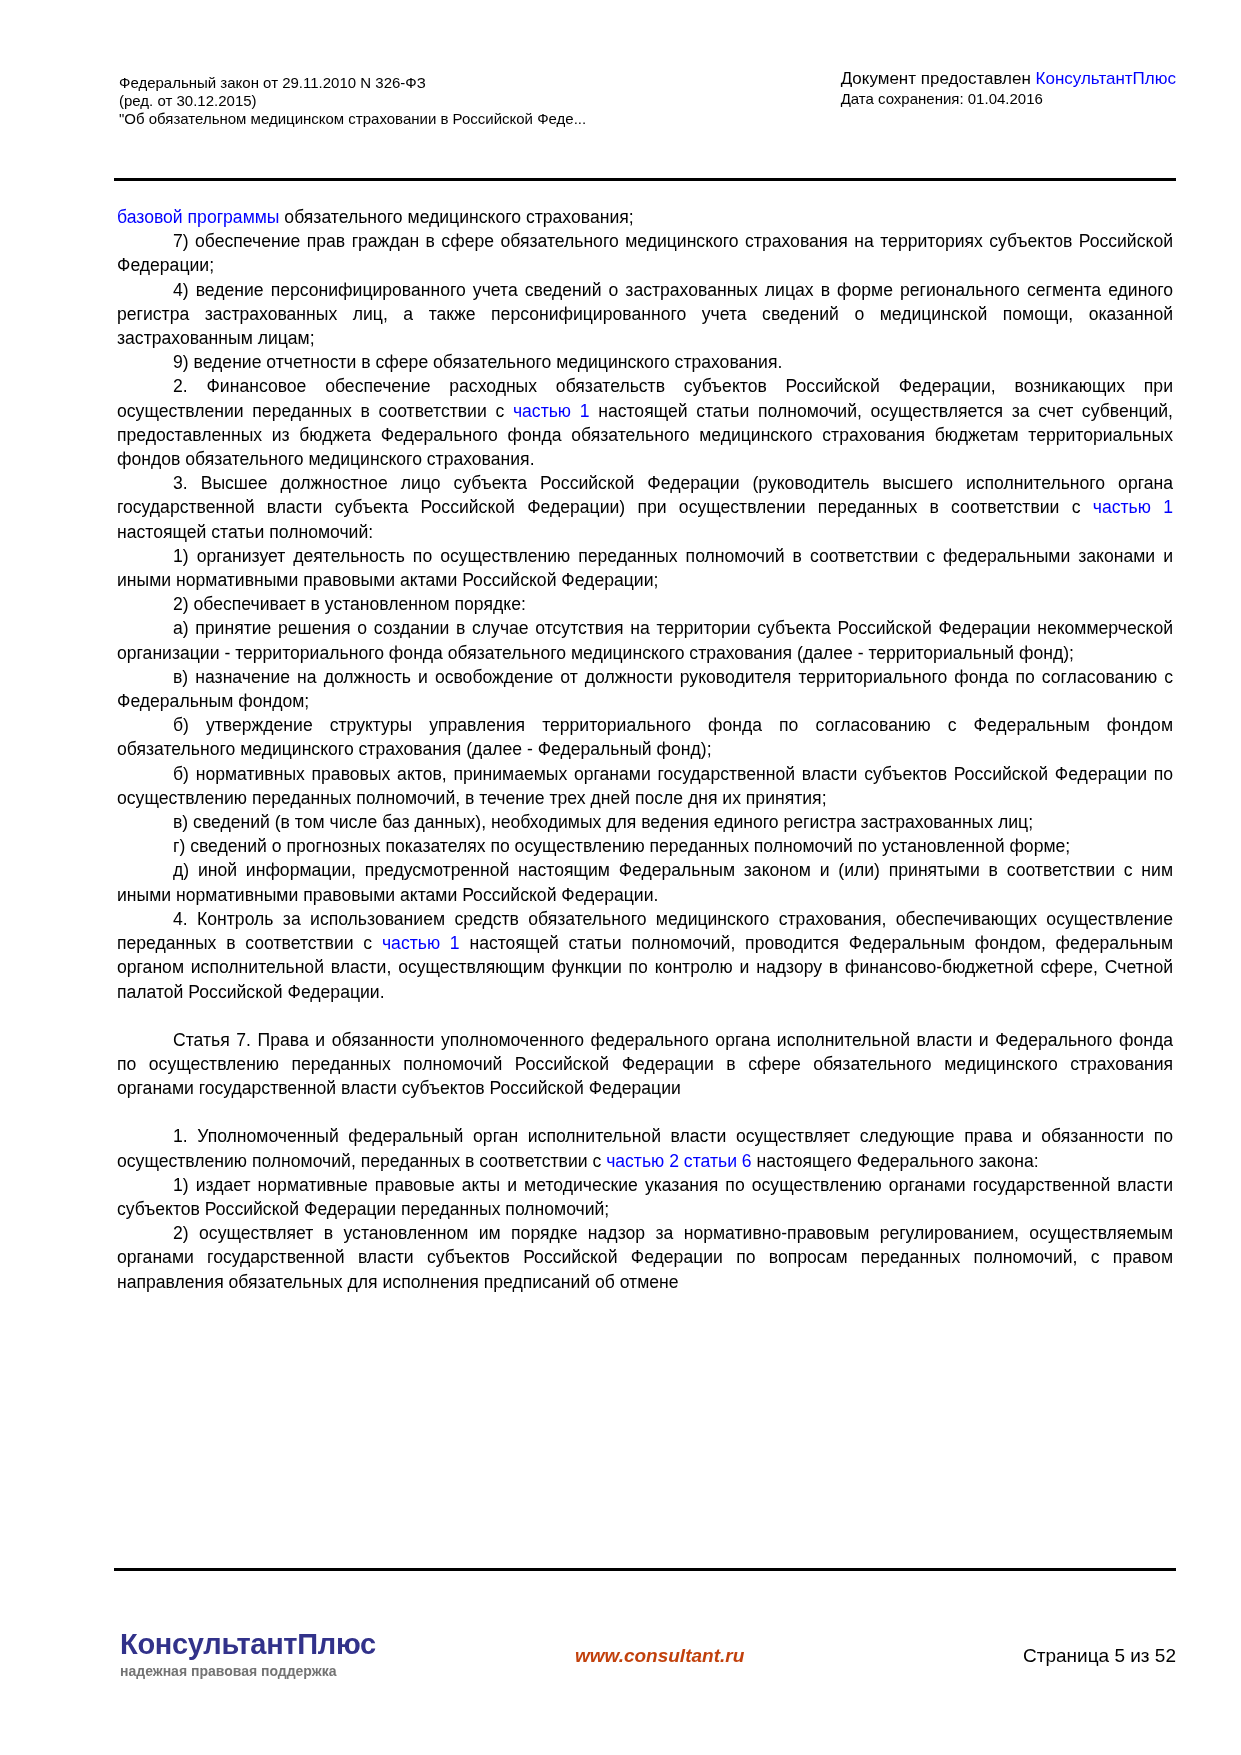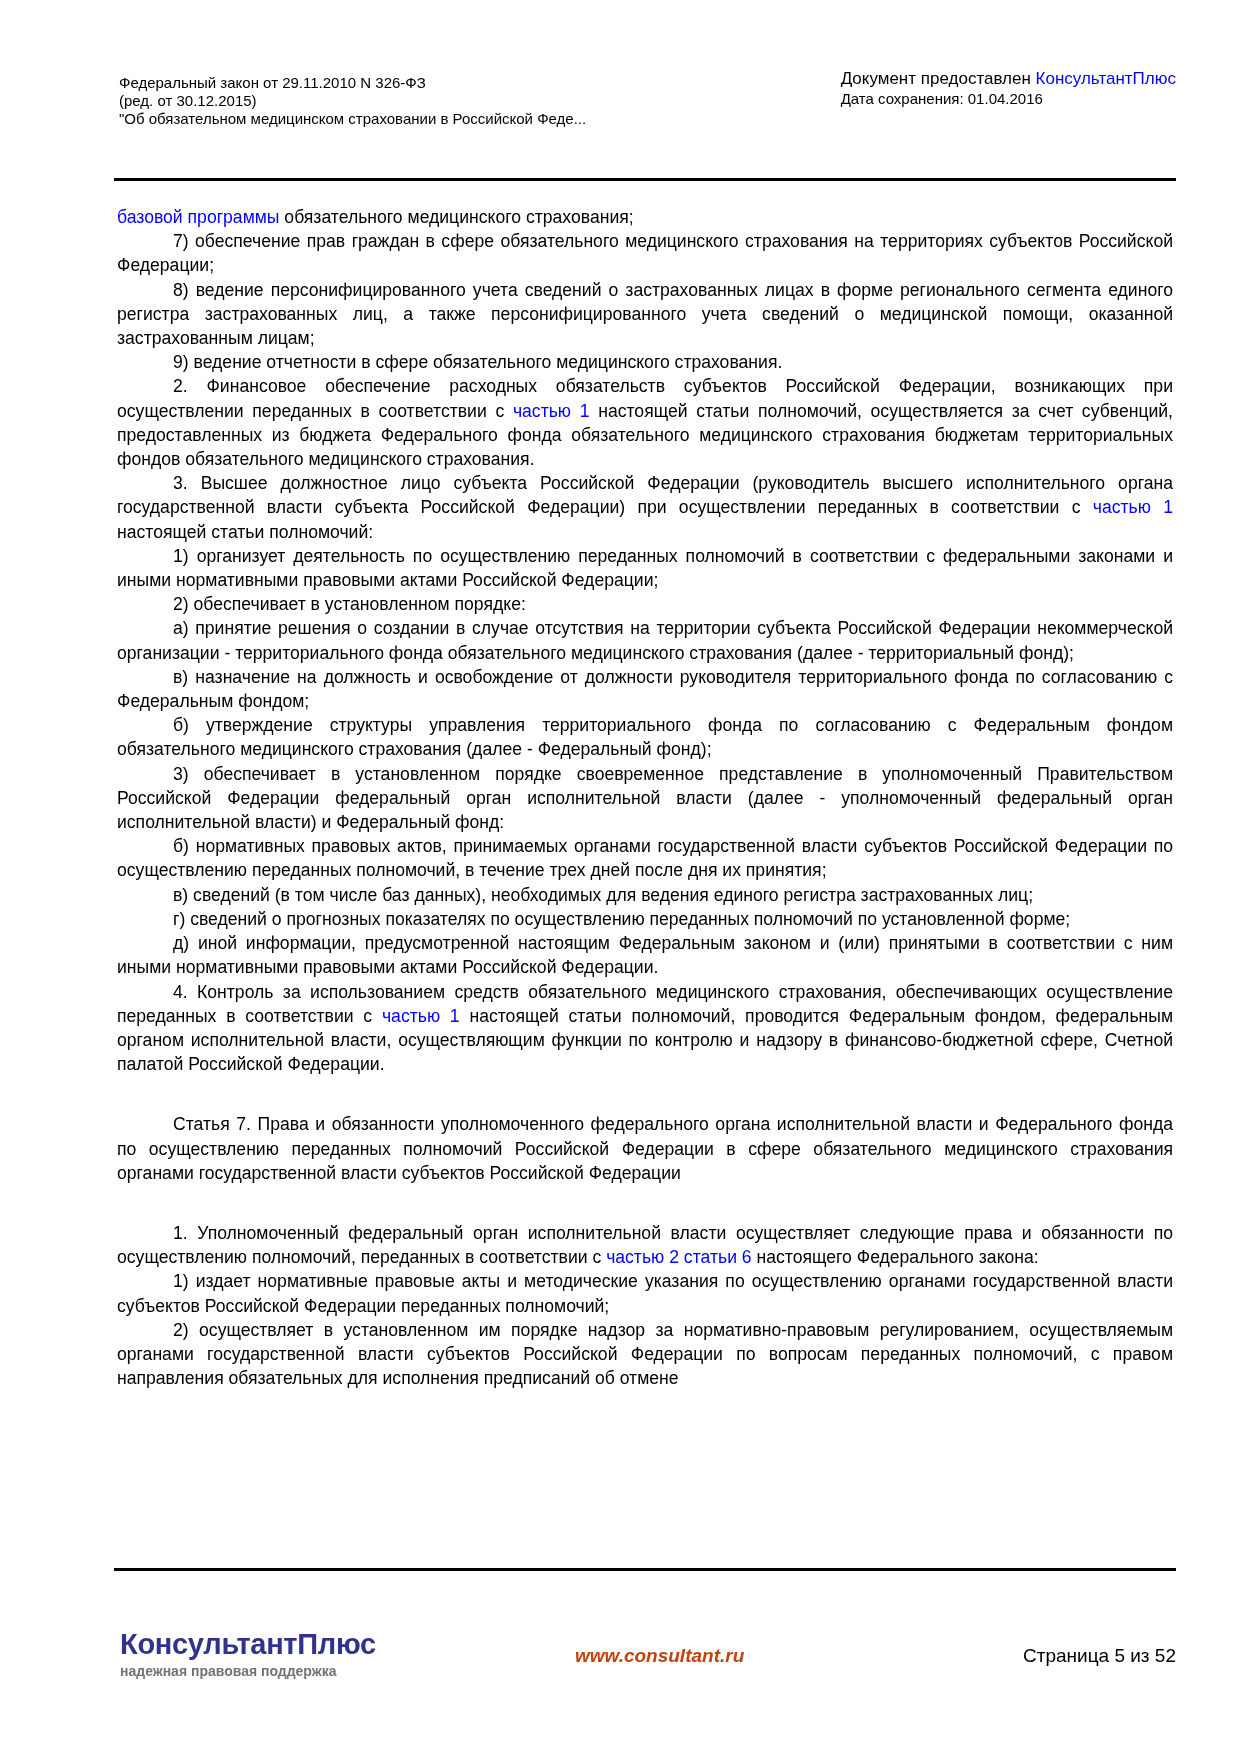--- a/index.html
+++ b/index.html
@@ -9,21 +9,21 @@
     .hdr-right { position: absolute; right: 65px; top: 68px; text-align: left; }
     .hdr-right .provided { font-size: 17px; line-height: 21px; }
     .hdr-right .saved { font-size: 15px; line-height: 19px; }
     .brand-blue { color: #0000ff; }
     .rule-top { position: absolute; left: 114px; top: 178px; width: 1062px; height: 3px; background: #000; }
     .rule-bottom { position: absolute; left: 114px; top: 1568px; width: 1062px; height: 3px; background: #000; }
     .body-text { position: absolute; left: 117px; top: 205px; width: 1056px;
                  font-size: 17.6px; line-height: 24.2px; text-align: justify; }
     .body-text p { margin: 0; text-indent: 56px; text-align: justify; }
     .body-text p.noindent { text-indent: 0; }
-    .body-text p.gap { margin-top: 36px; }
+    .body-text p.gap { margin-top: 24px; }
     .link { color: #0000ff; }
     .ftr-logo { position: absolute; left: 120px; top: 1628px; }
     .ftr-logo .name { font-size: 29px; font-weight: bold; color: #32328a; line-height: 32px; letter-spacing: -0.3px; }
     .ftr-logo .tag { font-size: 14px; font-weight: bold; color: #737373; line-height: 18px; margin-top: 2px; }
     .ftr-site { position: absolute; left: 575px; top: 1645px; font-size: 19px; font-weight: bold; color: #c2410c; font-style: italic; }
     .ftr-page { position: absolute; right: 65px; top: 1645px; font-size: 19px; color: #000; text-align: center; }
   </style>
 </head>
 <body>
 
@@ -37,30 +37,29 @@
     <div class="provided"><span>Документ предоставлен </span><span class="brand-blue">КонсультантПлюс</span></div>
     <div class="saved">Дата сохранения: 01.04.2016</div>
   </div>
 </div>
 
 <div class="rule-top"></div>
 
 <div class="body-text">
   <p class="noindent"><span class="link">базовой программы</span><span> обязательного медицинского страхования;</span></p>
   <p>7) обеспечение прав граждан в сфере обязательного медицинского страхования на территориях субъектов Российской Федерации;</p>
-  <p>8) ведение персонифицированного учета сведений о застрахованных лицах в форме регионального сегмента единого регистра застрахованных лиц, а также персонифицированного учета сведений о медицинской помощи, оказанной застрахованным лицам;</p>
+  <p>4) ведение персонифицированного учета сведений о застрахованных лицах в форме регионального сегмента единого регистра застрахованных лиц, а также персонифицированного учета сведений о медицинской помощи, оказанной застрахованным лицам;</p>
   <p>9) ведение отчетности в сфере обязательного медицинского страхования.</p>
   <p><span>2. Финансовое обеспечение расходных обязательств субъектов Российской Федерации, возникающих при осуществлении переданных в соответствии с </span><span class="link">частью 1</span><span> настоящей статьи полномочий, осуществляется за счет субвенций, предоставленных из бюджета Федерального фонда обязательного медицинского страхования бюджетам территориальных фондов обязательного медицинского страхования.</span></p>
   <p><span>3. Высшее должностное лицо субъекта Российской Федерации (руководитель высшего исполнительного органа государственной власти субъекта Российской Федерации) при осуществлении переданных в соответствии с </span><span class="link">частью 1</span><span> настоящей статьи полномочий:</span></p>
   <p>1) организует деятельность по осуществлению переданных полномочий в соответствии с федеральными законами и иными нормативными правовыми актами Российской Федерации;</p>
   <p>2) обеспечивает в установленном порядке:</p>
   <p>а) принятие решения о создании в случае отсутствия на территории субъекта Российской Федерации некоммерческой организации - территориального фонда обязательного медицинского страхования (далее - территориальный фонд);</p>
   <p>в) назначение на должность и освобождение от должности руководителя территориального фонда по согласованию с Федеральным фондом;</p>
   <p>б) утверждение структуры управления территориального фонда по согласованию с Федеральным фондом обязательного медицинского страхования (далее - Федеральный фонд);</p>
-  <p>3) обеспечивает в установленном порядке своевременное представление в уполномоченный Правительством Российской Федерации федеральный орган исполнительной власти (далее - уполномоченный федеральный орган исполнительной власти) и Федеральный фонд:</p>
   <p>б) нормативных правовых актов, принимаемых органами государственной власти субъектов Российской Федерации по осуществлению переданных полномочий, в течение трех дней после дня их принятия;</p>
   <p>в) сведений (в том числе баз данных), необходимых для ведения единого регистра застрахованных лиц;</p>
   <p>г) сведений о прогнозных показателях по осуществлению переданных полномочий по установленной форме;</p>
   <p>д) иной информации, предусмотренной настоящим Федеральным законом и (или) принятыми в соответствии с ним иными нормативными правовыми актами Российской Федерации.</p>
   <p><span>4. Контроль за использованием средств обязательного медицинского страхования, обеспечивающих осуществление переданных в соответствии с </span><span class="link">частью 1</span><span> настоящей статьи полномочий, проводится Федеральным фондом, федеральным органом исполнительной власти, осуществляющим функции по контролю и надзору в финансово-бюджетной сфере, Счетной палатой Российской Федерации.</span></p>
   <p class="gap">Статья 7. Права и обязанности уполномоченного федерального органа исполнительной власти и Федерального фонда по осуществлению переданных полномочий Российской Федерации в сфере обязательного медицинского страхования органами государственной власти субъектов Российской Федерации</p>
   <p class="gap"><span>1. Уполномоченный федеральный орган исполнительной власти осуществляет следующие права и обязанности по осуществлению полномочий, переданных в соответствии с </span><span class="link">частью 2 статьи 6</span><span> настоящего Федерального закона:</span></p>
   <p>1) издает нормативные правовые акты и методические указания по осуществлению органами государственной власти субъектов Российской Федерации переданных полномочий;</p>
   <p>2) осуществляет в установленном им порядке надзор за нормативно-правовым регулированием, осуществляемым органами государственной власти субъектов Российской Федерации по вопросам переданных полномочий, с правом направления обязательных для исполнения предписаний об отмене</p>
 </div>

